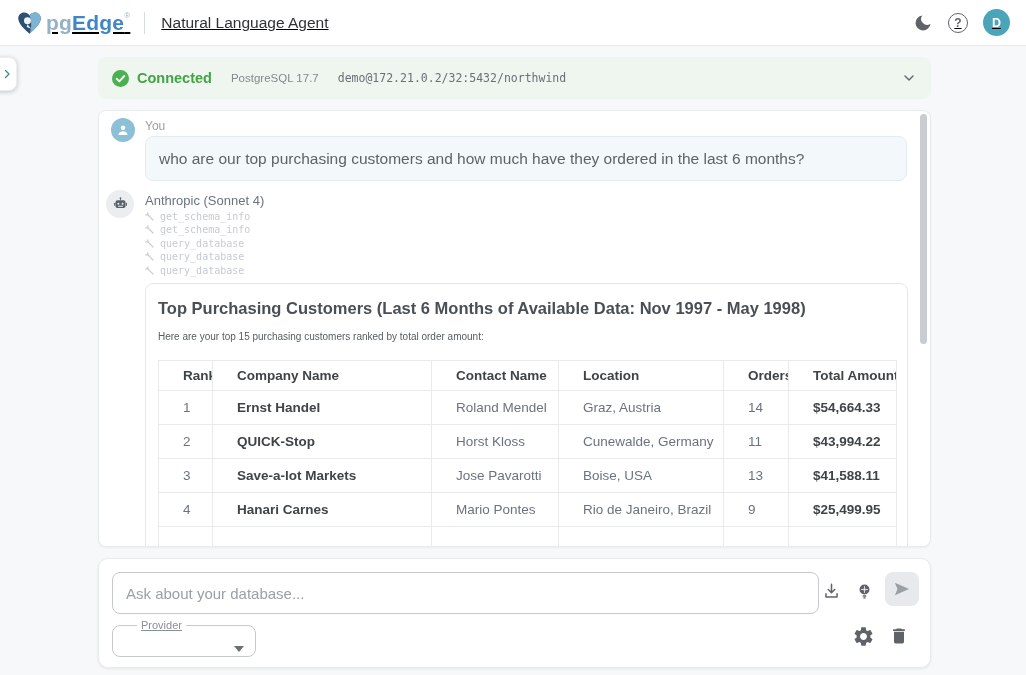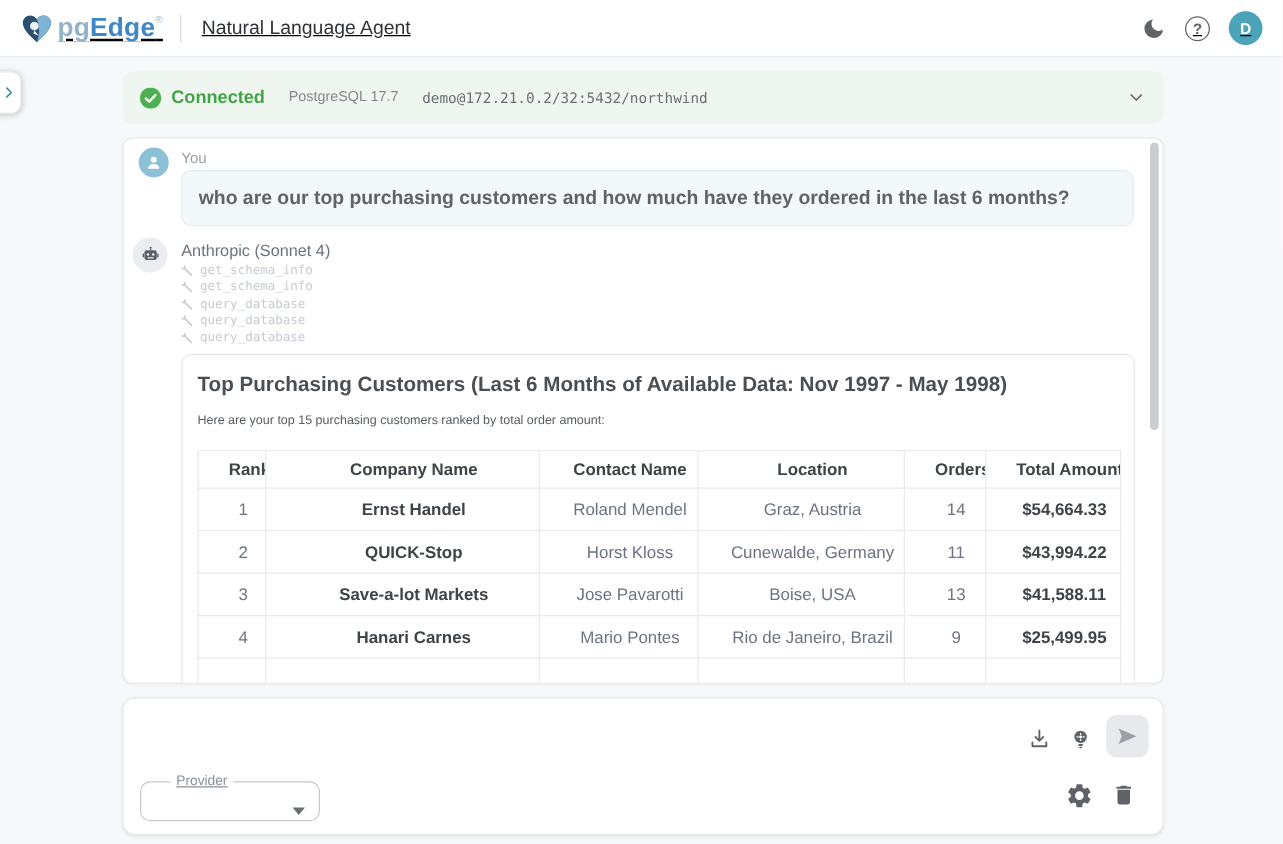--- a/index.html
+++ b/index.html
@@ -39,35 +39,35 @@
 
   
   .chat-panel { position:absolute; left:98px; top:110px; width:833px; height:437px; background:#fff;
                 border:1px solid #e9ebee; border-radius:8px; box-shadow:0 1px 2px rgba(0,0,0,.05); overflow:hidden; }
   .scroll-thumb { position:absolute; right:3px; top:3px; width:7px; height:230px; background:#c9cdd2; border-radius:4px; }
   .user-avatar { position:absolute; left:12px; top:7px; width:24px; height:24px; border-radius:50%;
                  background:#8bc0d6; display:flex; align-items:center; justify-content:center; }
   .sender-you { position:absolute; left:46px; top:8px; font-size:12px; color:#9aa0a6; }
   .user-bubble { position:absolute; left:46px; top:25px; width:762px; height:45px; background:#f3f8fb;
                  border:1px solid #e1ecf2; border-radius:8px; display:flex; align-items:center;
-                 padding:0 13px; font-size:15.5px; color:#5f6368;font-weight:bold; }
+                 padding:0 13px; font-size:15.5px; color:#5f6368; }
   .bot-avatar { position:absolute; left:7px; top:79px; width:28px; height:28px; border-radius:50%;
                 background:#ebedf0; display:flex; align-items:center; justify-content:center; }
   .sender-bot { position:absolute; left:46px; top:82px; font-size:13px; color:#6b7280; }
   .tool-calls { position:absolute; left:46px; top:100px; display:flex; flex-direction:column; gap:3px; }
   .tool-call { display:flex; align-items:center; gap:6px; font-family:"DejaVu Sans Mono",monospace;
                font-size:10px; color:#c6cbd2; height:10.5px; }
 
   
   .response-card { position:absolute; left:46px; top:172px; width:763px; height:330px; background:#fff;
                    border:1px solid #e5e7ea; border-radius:8px; padding:15px 13px 0 12px; }
   .resp-heading { font-size:16.5px; font-weight:700; color:#4a4f55; margin:0; }
   .resp-intro { font-size:10px; color:#565c62; margin:13px 0 0 0; }
   table.data { border-collapse:collapse; margin-top:18px; table-layout:fixed; width:738px; }
-  table.data th, table.data td { border:1px solid #e9eaed; text-align:center; padding:0 6px 0 24px;
+  table.data th, table.data td { border:1px solid #e9eaed; text-align:left; padding:0 6px 0 24px;
                                  overflow:hidden; white-space:nowrap; }
   table.data th { height:30px; font-size:13.5px; font-weight:700; color:#3f4449; }
   table.data td { height:34px; font-size:13.5px; color:#6b7280; }
   table.data td.strong { color:#3f4449; font-weight:700; }
 
   
   .composer { position:absolute; left:98px; top:558px; width:833px; height:110px; background:#fff;
               border:1px solid #e9ebee; border-radius:10px; box-shadow:0 1px 3px rgba(0,0,0,.08); }
   .ask-input { position:absolute; left:13px; top:13px; width:707px; height:42px; border:1px solid #c6c9cd;
                border-radius:8px; padding:0 13px; font-size:15px; color:#3c4043; outline:none;
@@ -292,20 +292,21 @@
               <td></td>
           </tr>
         </tbody>
       </table>
     </div>
 
     <div class="scroll-thumb"></div>
   </div>
 
   <div class="composer">
+    <input class="ask-input" type="text" placeholder="Ask about your database..." style="">
     <button class="icon-btn dl-btn">
       <span style="display:flex;">
         <svg width="19" height="19" viewBox="0 0 24 24">
             <path d="M12 3 V13 M8 9.5 L12 13.5 L16 9.5" fill="none" stroke="#5f6368" stroke-width="1.9" stroke-linecap="round" stroke-linejoin="round"></path>
             <path d="M5 15 V19 H19 V15" fill="none" stroke="#5f6368" stroke-width="1.9" stroke-linecap="round" stroke-linejoin="round"></path>
           </svg>
       </span>
     </button>
     <button class="icon-btn bulb-btn">
       <span style="display:flex;">

